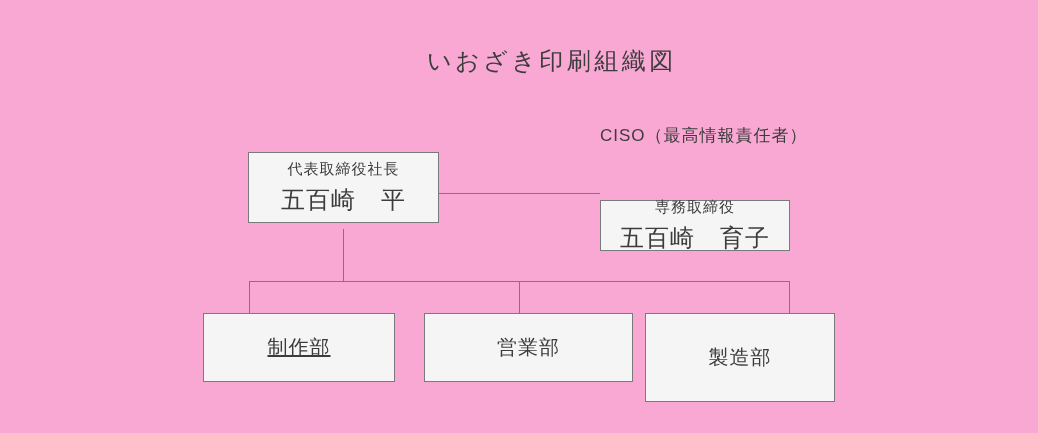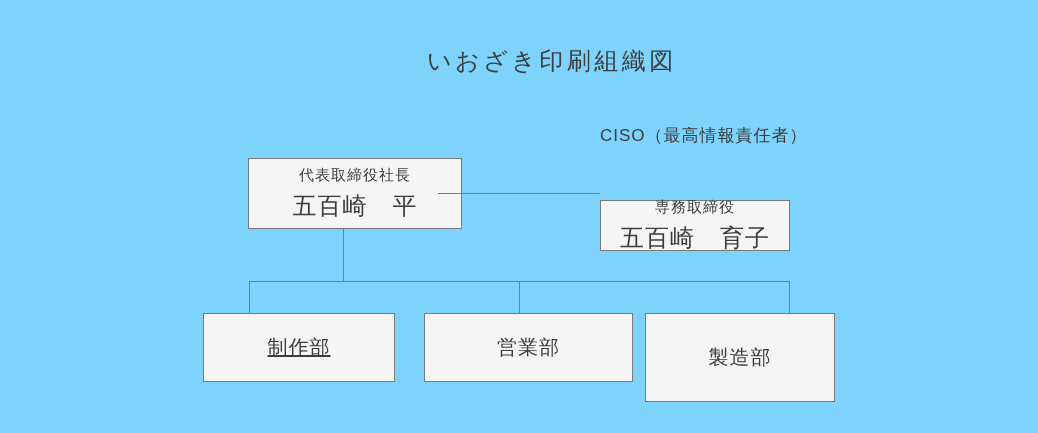--- a/index.html
+++ b/index.html
@@ -5,21 +5,21 @@
   html, body {
     margin: 0;
     padding: 0;
     background: #f5f5f5;
     font-family: "Liberation Sans", "DejaVu Sans", sans-serif;
   }
   .canvas {
     position: relative;
     width: 1038px;
     height: 433px;
-    background: #7dd3fc;
+    background: #f9a8d4;
     overflow: hidden;
     color: #3c3c3c;
   }
   .title {
     position: absolute;
     left: 427px;
     top: 45px;
     margin: 0;
     font-size: 24px;
     font-weight: 400;
@@ -40,21 +40,21 @@
   .box {
     position: absolute;
     box-sizing: border-box;
     border: 1px solid #7a7a7a;
     background: #f5f5f5;
     display: flex;
     flex-direction: column;
     align-items: center;
     justify-content: center;
   }
-  .box.exec-1 { left: 248px; top: 158px; width: 214px; height: 71px; }
+  .box.exec-1 { left: 248px; top: 152px; width: 191px; height: 71px; }
   .box.exec-2 { left: 600px; top: 158px; width: 190px; height: 51px; margin-top: 42px; }
   .box-title {
     font-size: 15px;
     letter-spacing: 1px;
     margin-bottom: 5px;
     white-space: nowrap;
   }
   .box-name {
     font-size: 24px;
     letter-spacing: 1px;

